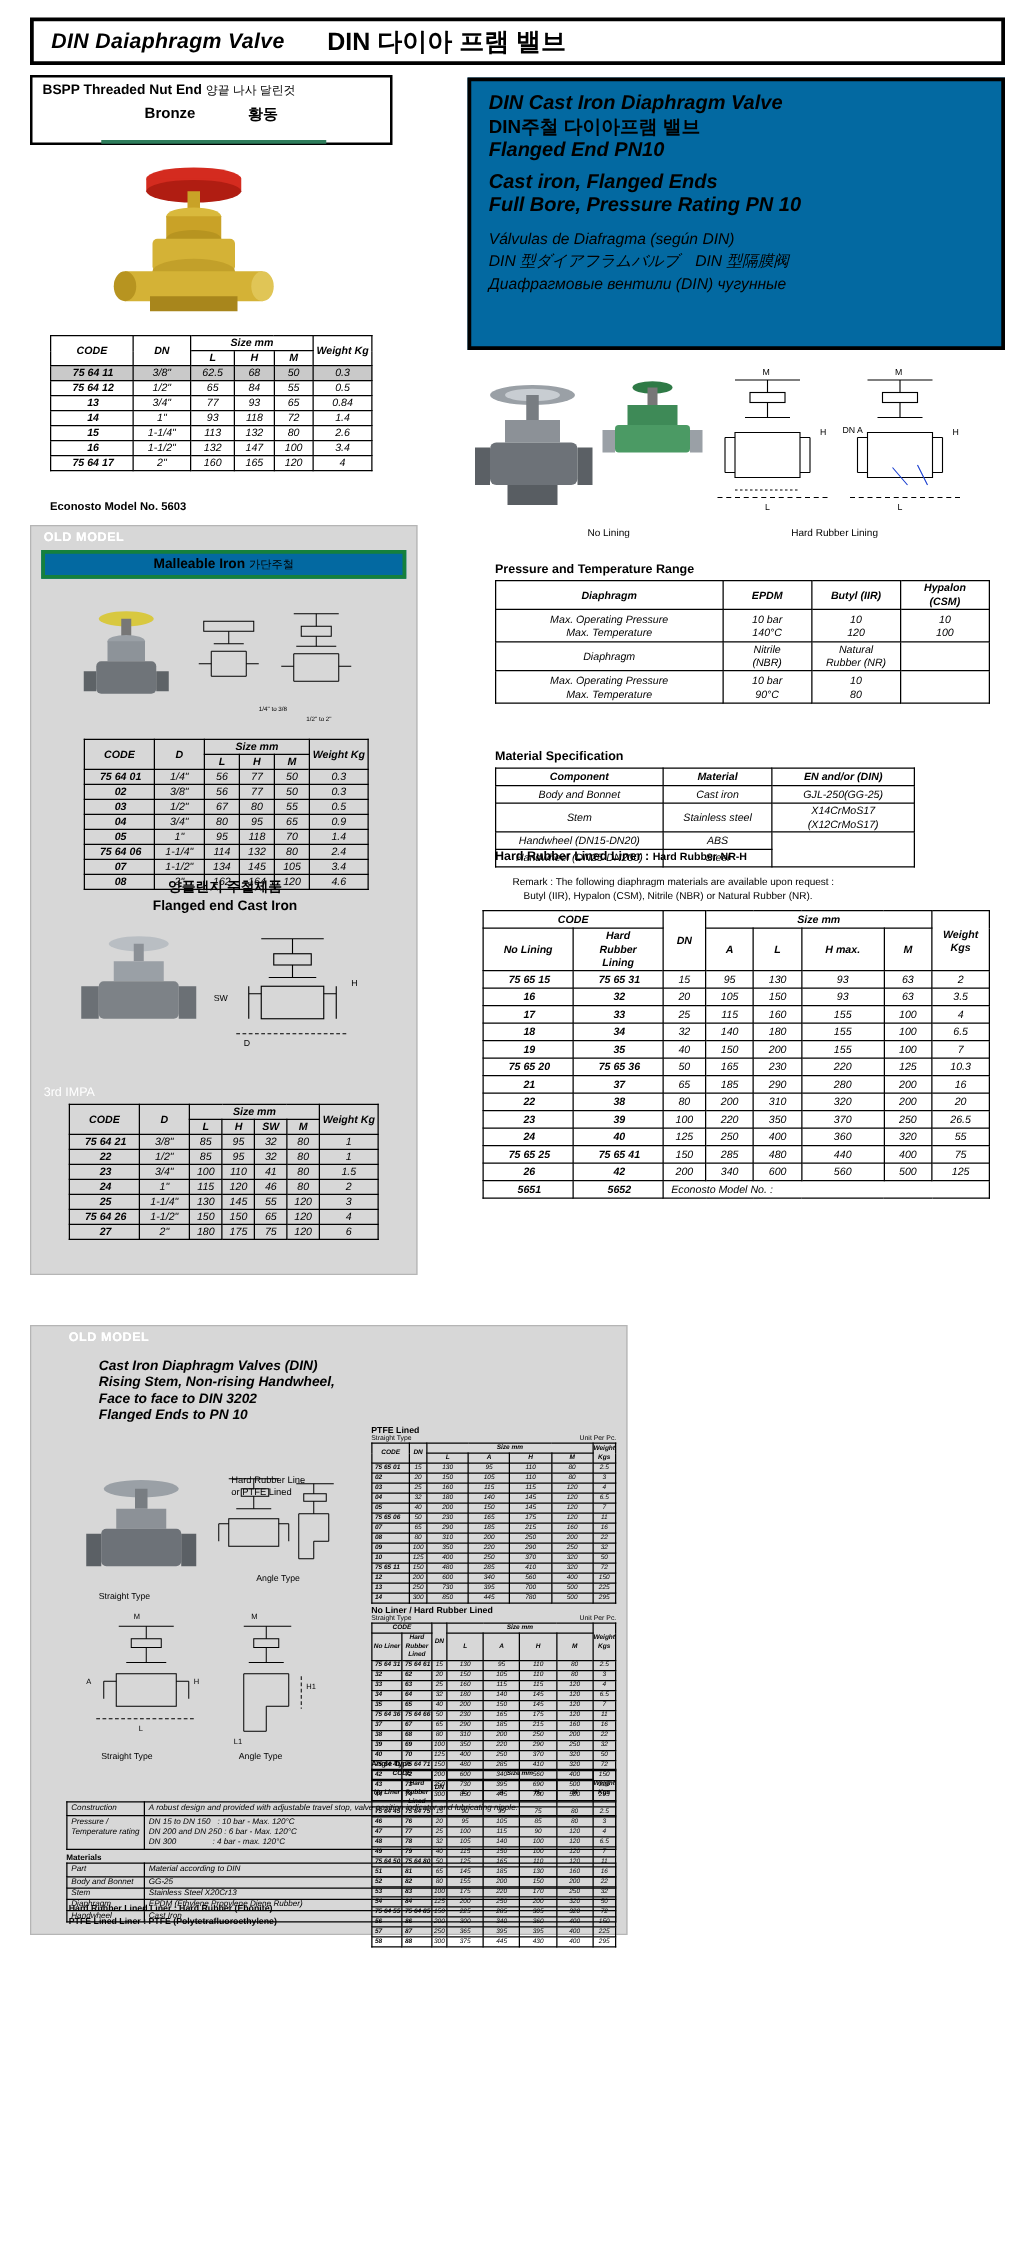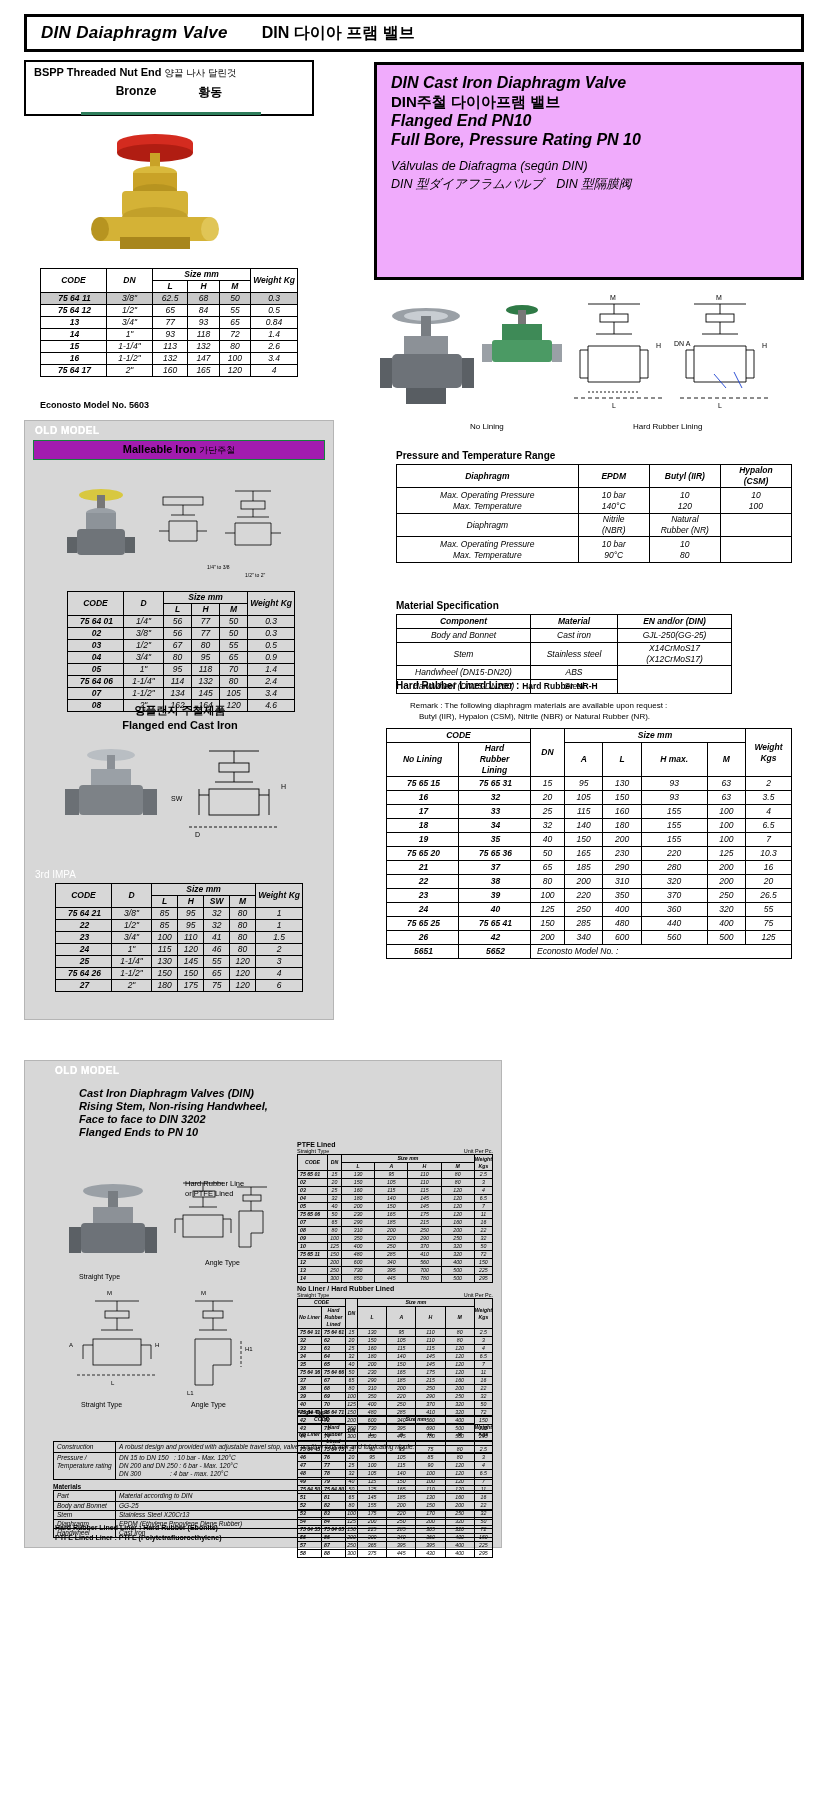--- a/index.html
+++ b/index.html
@@ -15,21 +15,21 @@
   }
   .page { position: relative; width: 828px; height: 1800px; }
 
   
   .hdr {
     position:absolute; left:24px; top:14px; width:780px; height:38px;
     border:3px solid #000; background:#fff;
     display:flex; align-items:center; padding-left:14px; gap:34px;
   }
   .hdr .t1 { font-style:italic; font-weight:bold; font-size:17px; letter-spacing:.3px; }
-  .hdr .t2 { font-weight:bold; font-size:16px; }
+  .hdr .t2 { font-weight:bold; font-size:20px; }
 
   
   .bspp-box {
     position:absolute; left:24px; top:60px; width:290px; height:56px;
     border:2px solid #000; background:#fff;
   }
   .bspp-title { font-weight:bold; font-size:11px; padding:4px 0 0 8px; }
   .bspp-title .kr { font-weight:normal; font-size:9.5px; }
   .bronze-row {
     display:flex; justify-content:center; gap:42px; margin-top:4px;
@@ -59,21 +59,21 @@
   .econo { position:absolute; left:40px; top:400px; font-size:9px; font-weight:bold;}
 
   
   .oldpanel {
     position:absolute; left:24px; top:420px; width:310px; height:600px;
     background:#d7d7d7; border:1px solid #b5b5b5;
   }
   .oldmodel-label { font-size:10px; font-weight:bold; color:#ffffff; padding:4px 0 2px 10px;
      text-shadow: 0 0 0 #fff; letter-spacing:.5px;}
   .mall-title {
-    margin:2px 8px 0 8px; background:#a21caf; border:1px solid #15803d;
+    margin:2px 8px 0 8px; background:#0369a1; border:3px solid #15803d;
     text-align:center; font-weight:bold; font-size:11px; padding:2px 0;
   }
   .mall-title .kr { font-weight:normal; font-size:9px; }
   .mall-img { position:absolute; left:34px; top:56px; width:250px; height:110px; }
 
   .t2box { position:absolute; left:42px; top:170px; width:228px; }
   .t2box .tbl { width:100%; }
 
   .kr-flange {
     position:absolute; left:30px; top:282px; width:250px; text-align:center;
@@ -81,21 +81,21 @@
   }
   .flange-img { position:absolute; left:24px; top:320px; width:270px; height:120px; }
 
   .impa-label { position:absolute; left:10px; top:448px; font-size:10px; font-weight:normal; color:#fff;}
   .t3box { position:absolute; left:30px; top:462px; width:248px; }
   .t3box .tbl { width:100%; }
 
   
   .cyanbox {
     position:absolute; left:374px; top:62px; width:430px; height:218px;
-    border:3px solid #000; background:#f0abfc;
+    border:3px solid #000; background:#0369a1;
     padding:8px 0 0 14px;
   }
   .cyanbox .l1 { font-style:italic; font-weight:bold; font-size:16px; line-height:19px; }
   .cyanbox .l2 { font-weight:bold; font-size:15px; line-height:19px; }
   .cyanbox .sub { font-size:12.5px; line-height:18px;font-style:italic; }
 
   
   .rdraw { position:absolute; left:374px; top:288px; width:430px; height:150px; }
   .rdraw .cap { position:absolute; font-size:8px; }
 
@@ -482,23 +482,25 @@
             </tr>
       </tbody>
         </table>
     </div>
   </div>
 
   <div class="cyanbox">
     <div class="l1">DIN Cast Iron Diaphragm Valve</div>
     <div class="l2">DIN주철 다이아프램 밸브</div>
     <div class="l1">Flanged End PN10</div>
+    <div class="l1" style="margin-top:6px">Cast iron, Flanged Ends</div>
     <div class="l1">Full Bore, Pressure Rating PN 10</div>
     <div class="sub" style="margin-top:8px">Válvulas de Diafragma (según DIN)</div>
     <div class="sub">DIN 型ダイアフラムバルブ　DIN 型隔膜阀</div>
+    <div class="sub">Диафрагмовые вентили (DIN) чугунные</div>
   </div>
 
   <div class="rdraw">
     <svg width="430" height="150" viewBox="0 0 430 150">
 
       <ellipse cx="52" cy="28" rx="34" ry="8" fill="#9aa0a6"></ellipse>
       <ellipse cx="52" cy="28" rx="22" ry="5" fill="#c8cdd2"></ellipse>
       <rect x="47" y="28" width="10" height="20" fill="#787d82"></rect>
       <rect x="30" y="48" width="44" height="18" fill="#8c9197"></rect>
       <rect x="18" y="66" width="70" height="34" rx="5" fill="#6d7278"></rect>

